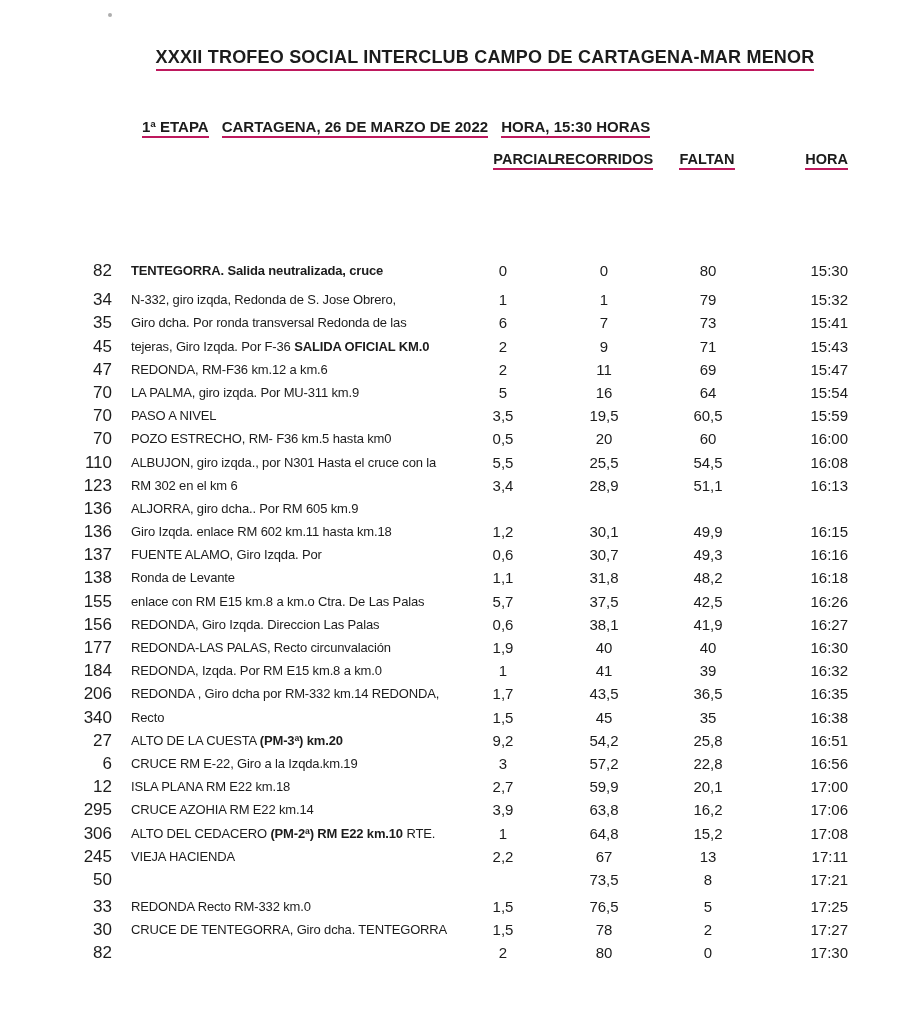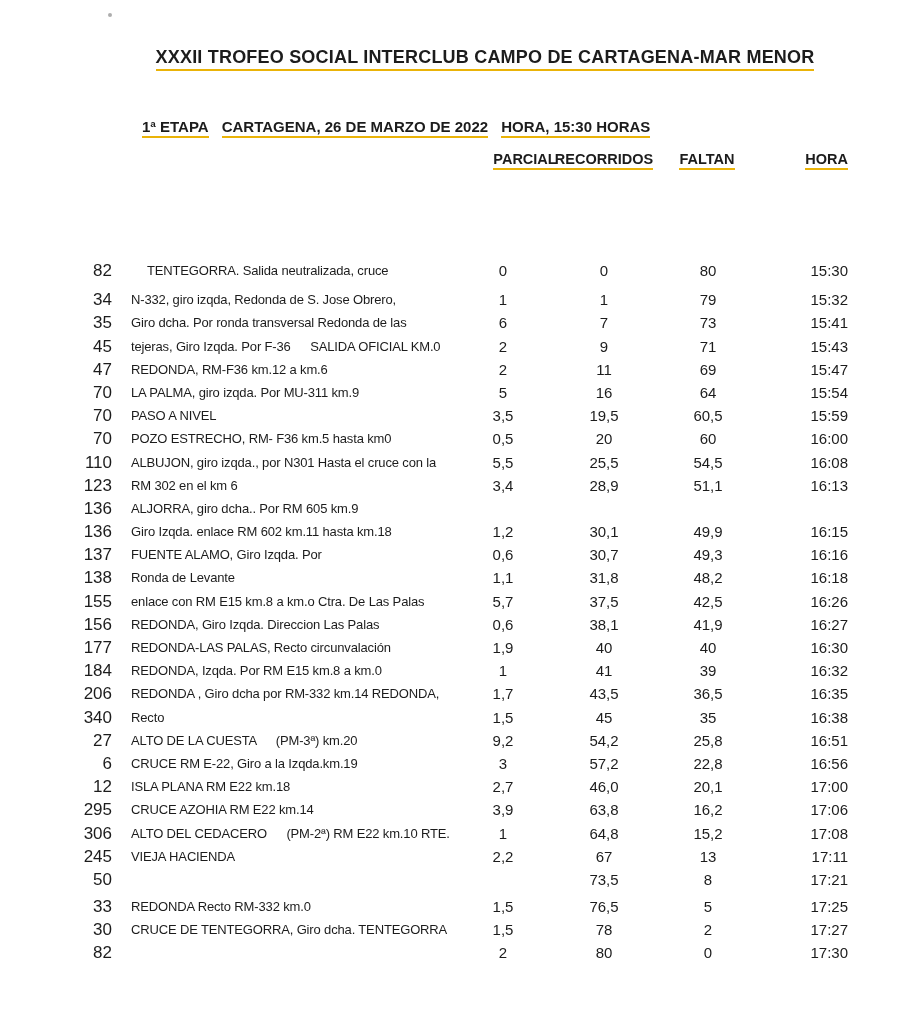--- a/index.html
+++ b/index.html
@@ -15,21 +15,21 @@
   .artifact-dot {
     position: absolute;
     left: 108px; top: 13px;
     width: 4px; height: 4px;
     border-radius: 50%;
     background: #8a8a8a;
     opacity: .7;
   }
   .u {
     display: inline-block;
-    border-bottom: 2px solid #eab308;
+    border-bottom: 2px solid #be185d;
     padding-bottom: 1px;
   }
   .title-row {
     position: absolute;
     top: 47px; left: 0;
     width: 100%;
     text-align: center;
   }
   .title-row .u {
     position: relative;
@@ -78,21 +78,21 @@
     left: 62px; width: 50px;
     text-align: right;
     font-size: 17px;
   }
   .c-desc {
     left: 131px; width: 372px;
     font-size: 13px;
     letter-spacing: -0.15px;
     white-space: nowrap;
   }
-  .c-desc .b { font-weight: normal; margin-left: 16px; }
+  .c-desc .b { font-weight: bold; }
   .c-parcial { left: 463px; width: 80px; text-align: center; font-size: 15px; }
   .c-rec     { left: 557px; width: 94px; text-align: center; font-size: 15px; }
   .c-faltan  { left: 669px; width: 78px; text-align: center; font-size: 15px; }
   .c-hora    { left: 768px; width: 80px; text-align: right;  font-size: 15px; }
 </style>
 </head>
 <body>
 
 <div class="page">
 
@@ -287,21 +287,21 @@
     <span class="c-desc"><span>CRUCE RM E-22, Giro a la Izqda.km.19</span></span>
     <span class="c-parcial">3</span>
     <span class="c-rec">57,2</span>
     <span class="c-faltan">22,8</span>
     <span class="c-hora">16:56</span>
   </div>
       <div class="row">
     <span class="c-alt">12</span>
     <span class="c-desc"><span>ISLA PLANA  RM E22 km.18</span></span>
     <span class="c-parcial">2,7</span>
-    <span class="c-rec">46,0</span>
+    <span class="c-rec">59,9</span>
     <span class="c-faltan">20,1</span>
     <span class="c-hora">17:00</span>
   </div>
       <div class="row">
     <span class="c-alt">295</span>
     <span class="c-desc"><span>CRUCE AZOHIA RM E22 km.14</span></span>
     <span class="c-parcial">3,9</span>
     <span class="c-rec">63,8</span>
     <span class="c-faltan">16,2</span>
     <span class="c-hora">17:06</span>

